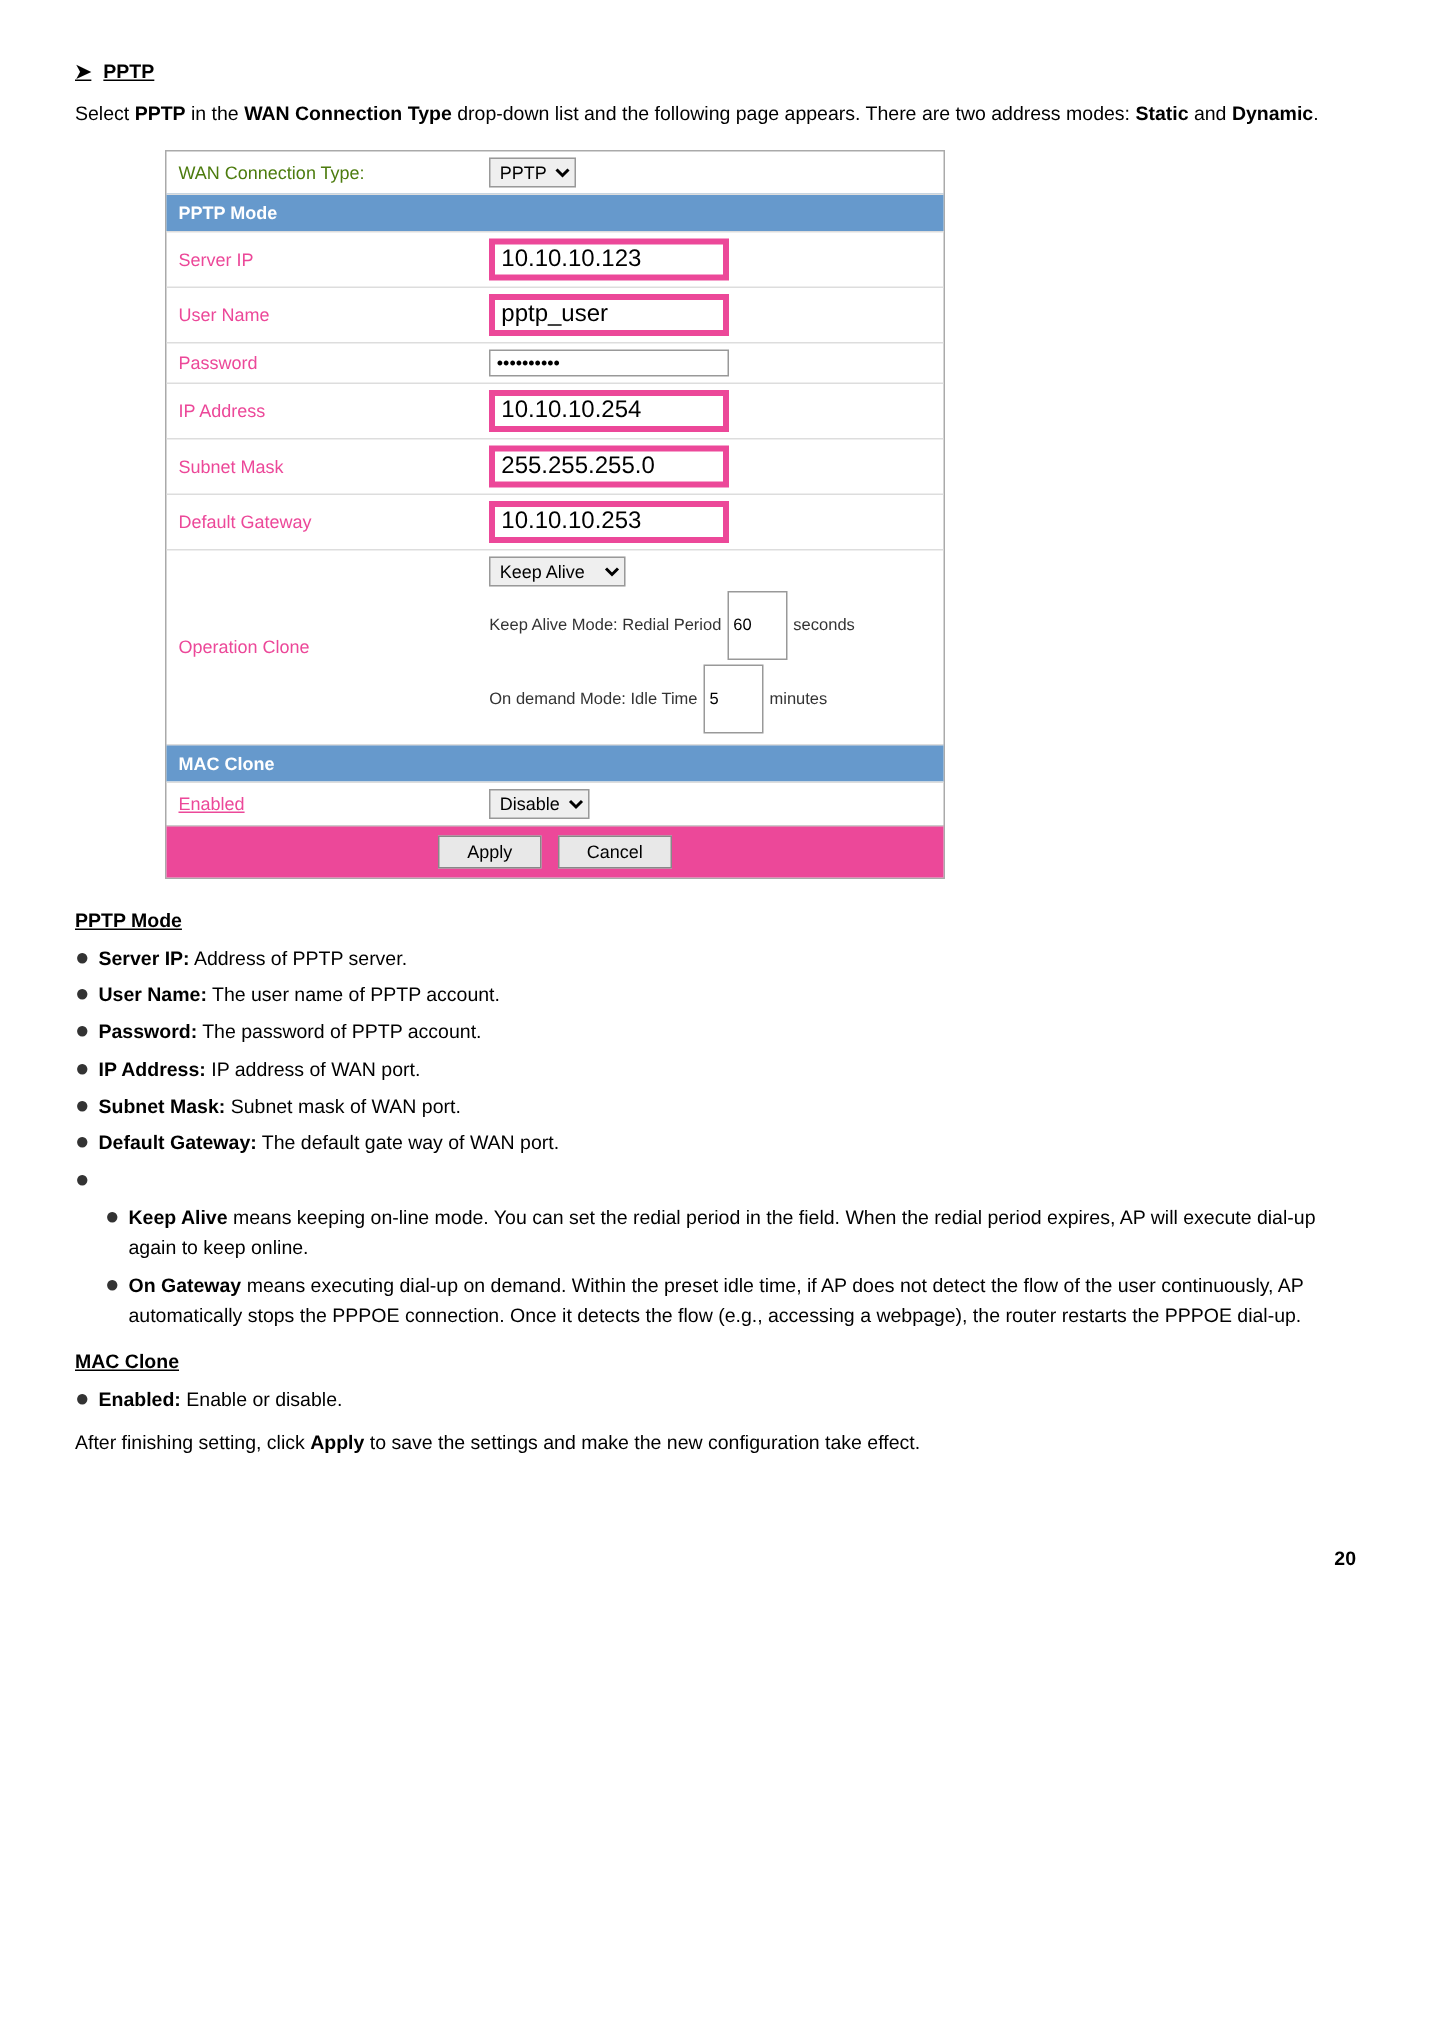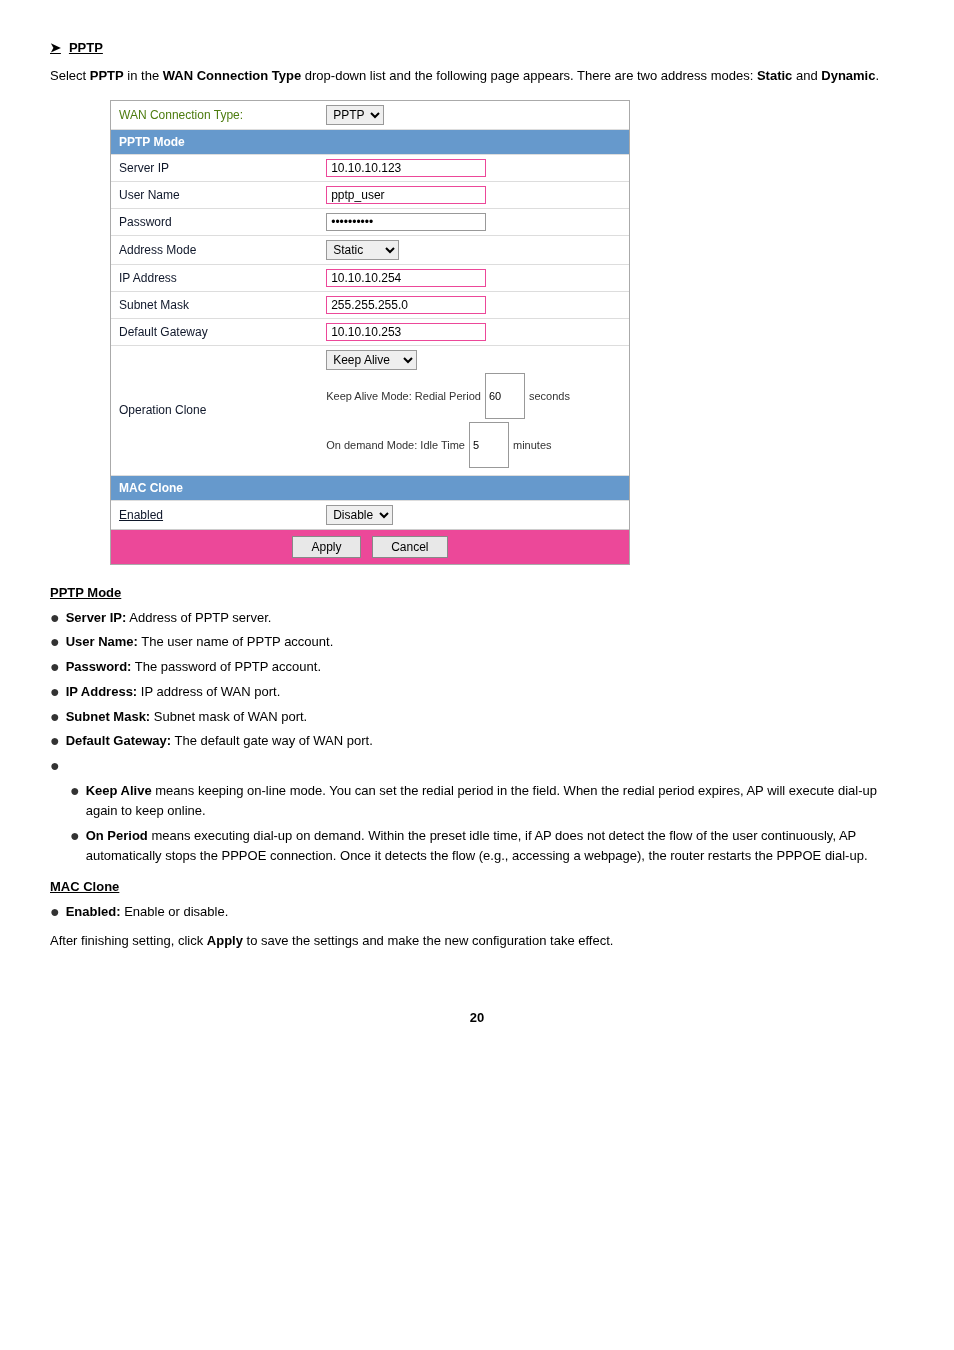--- a/index.html
+++ b/index.html
@@ -42,21 +42,21 @@
       border-bottom: 1px solid #ddd;
       vertical-align: middle;
       font-size: 12px;
     }
     .form-table tr:last-child td {
       border-bottom: none;
       text-decoration: underline;
     }
     .label-col {
       width: 40%;
-      color: #0f172a;
+      color: #ec4899;
     }
     .value-col {
       width: 60%;
     }
     .section-header-row td {
       background: #6699cc;
       color: #fff;
       font-weight: bold;
       padding: 5px 8px;
       font-size: 12px;
@@ -69,23 +69,23 @@
       display: flex;
       align-items: center;
       gap: 4px;
     }
     select.form-select {
       font-size: 12px;
       padding: 1px 2px;
       border: 1px solid #999;
     }
     input[type="text"].form-input {
-      font-size: 12px;
+      font-size: 16px;
       padding: 1px 4px;
-      border: 1px solid #ec4899;
+      border: 4px solid #ec4899;
       width: 160px;
     }
     input[type="password"].form-input {
       font-size: 12px;
       padding: 1px 4px;
       border: 1px solid #999;
       width: 160px;
     }
     .operation-mode-cell {
       vertical-align: top;
@@ -167,21 +167,21 @@
     .mac-clone-section {
       margin-top: 8px;
     }
     .note-text {
       font-size: 13px;
       line-height: 1.5;
       margin-top: 8px;
     }
     b { font-weight: bold; }
     .page-number {
-      text-align: center;
+      text-align: right;
       font-weight: bold;
       font-size: 13px;
       margin-top: 60px;
     }
   </style>
 </head>
 <body>
 
 <div class="section-title">
   <span class="arrow">➤</span>
@@ -225,29 +225,20 @@
         </td>
       </tr>
 
       <tr>
         <td class="label-col">Password</td>
         <td class="value-col">
           <input type="password" class="form-input" value="••••••••••" style="">
         </td>
       </tr>
 
-      <tr>
-        <td class="label-col">Address Mode</td>
-        <td class="value-col">
-          <select class="form-select">
-            <option selected="">Static</option>
-            <option>Dynamic</option>
-          </select>
-        </td>
-      </tr>
 
       <tr>
         <td class="label-col">IP Address</td>
         <td class="value-col">
           <input type="text" class="form-input" value="10.10.10.254" style="">
         </td>
       </tr>
 
       <tr>
         <td class="label-col">Subnet Mask</td>
@@ -338,21 +329,21 @@
       <span class="bullet">●</span>
     </li>
   </ul>
   <ul class="sub-list">
     <li>
       <span class="bullet">●</span>
       <span><b>Keep Alive</b> means keeping on-line mode. You can set the redial period in the field. When the redial period expires, AP will execute dial-up again to keep online.</span>
     </li>
     <li>
       <span class="bullet">●</span>
-      <span><b>On Period</b> means executing dial-up on demand. Within the preset idle time, if AP does not detect the flow of the user continuously, AP automatically stops the PPPOE connection. Once it detects the flow (e.g., accessing a webpage), the router restarts the PPPOE dial-up.</span>
+      <span><b>On Gateway</b> means executing dial-up on demand. Within the preset idle time, if AP does not detect the flow of the user continuously, AP automatically stops the PPPOE connection. Once it detects the flow (e.g., accessing a webpage), the router restarts the PPPOE dial-up.</span>
     </li>
   </ul>
 </div>
 
 <div class="mac-clone-section desc-section">
   <div class="desc-title">MAC Clone</div>
   <ul class="desc-list">
     <li>
       <span class="bullet">●</span>
       <span><b>Enabled:</b> Enable or disable.</span>

